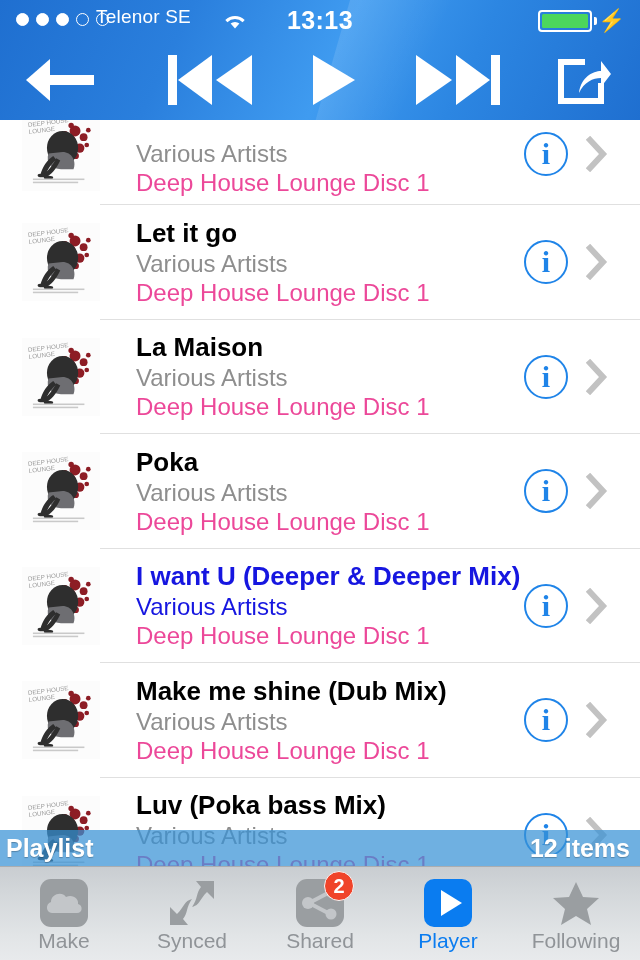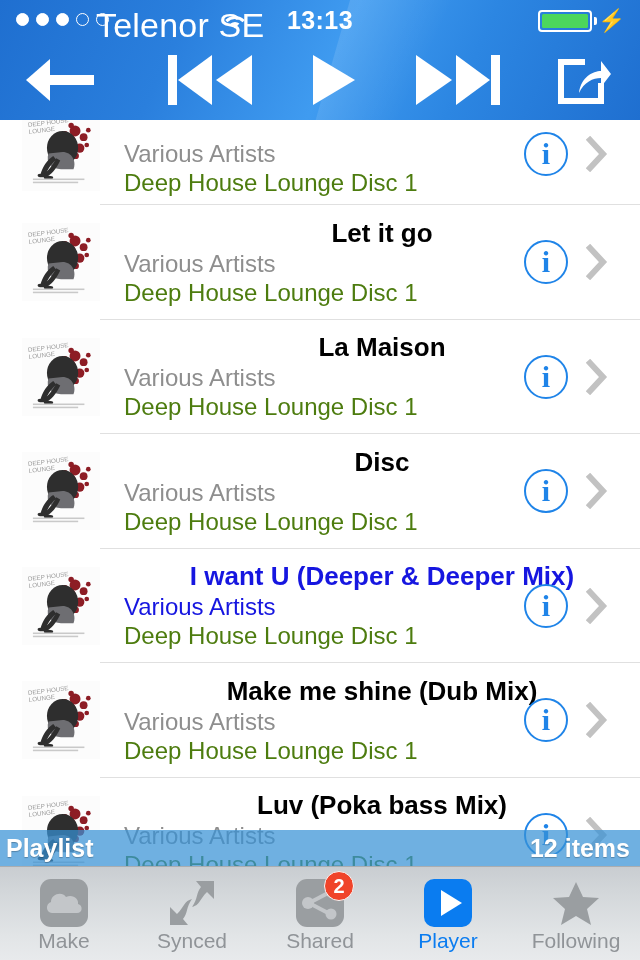--- a/index.html
+++ b/index.html
@@ -24,21 +24,21 @@
   }
   .statusbar {
     position:absolute; left:0; top:0; width:640px; height:40px;
     color:#fff; display:flex; align-items:center;
   }
   .sig { position:absolute; left:16px; top:13px; display:flex; gap:7px; align-items:center; }
   .dot { width:13px; height:13px; border-radius:50%; border:1.6px solid #fff; }
   .dot.on { background:#fff; }
   .carrier {
     position:absolute; left:96px; top:6px;
-    font-size:34px; letter-spacing:0.2px; color:#fff;text-align:right;
+    font-size:19px; letter-spacing:0.2px; color:#fff;text-align:right;
   }
   .wifi { position:absolute; left:222px; top:11px; width:26px; height:20px; }
   .clock {
     position:absolute; left:0; top:6px; width:640px; text-align:center;
     font-size:25px; font-weight:bold; color:#fff; letter-spacing:0.4px;
   }
   .batwrap { position:absolute; right:14px; top:10px; display:flex; align-items:center; }
   .batbody {
     width:54px; height:22px; border:2px solid #fff; border-radius:4px;
     padding:2px;
@@ -70,31 +70,31 @@
   }
   .row.first { height:85px; align-items:flex-end; }
   .row .sep {
     position:absolute; left:100px; right:0; bottom:0; height:1px; background:#e0e0e0;
   }
   .thumb {
     width:78px; height:78px; margin-left:22px; flex:0 0 78px;
     position:relative; overflow:hidden; background:#fbfbfb;
   }
   .row.first .thumb { margin-bottom:14px; }
-  .texts { margin-left:24px; flex:1 1 auto; min-width:0; }
+  .texts { margin-left:36px; flex:1 1 auto; min-width:0; }
   .row.first .texts { margin-bottom:8px; }
   .t-title {
     font-size:26px; font-weight:bold; color:#000;
-    line-height:31px; white-space:nowrap;text-align:center;
+    line-height:31px; white-space:nowrap;
   }
   .t-artist {
     font-size:24px; color:#8e8e8e; line-height:29px; white-space:nowrap;
   }
   .t-album {
-    font-size:24px; color:#4d7c0f; line-height:29px; white-space:nowrap;
+    font-size:24px; color:#ec4899; line-height:29px; white-space:nowrap;
   }
   .row.active .t-title { color:#1616e0; }
   .row.active .t-artist { color:#1616e0; }
   .infobtn {
     position:absolute; right:72px; top:50%; transform:translateY(-50%);
     width:44px; height:44px; border-radius:50%;
     border:2.4px solid #1f84e8; color:#1f84e8;
     display:flex; align-items:center; justify-content:center;
     font-family:"Liberation Serif", serif; font-size:30px; font-weight:bold;
     background:transparent; cursor:pointer;
@@ -396,21 +396,21 @@
                   <ellipse cx="34" cy="83" rx="6" ry="2.5"></ellipse>
     </g>
     <g fill="#c9c9c9">
       <rect x="14" y="84" width="66" height="2"></rect>
                   <rect x="14" y="88" width="58" height="2"></rect>
     </g>
   </svg>
             </div>
           </div>
           <div class="texts">
-            <div class="t-title">Disc</div>
+            <div class="t-title">Poka</div>
             <div class="t-artist">Various Artists</div>
             <div class="t-album">Deep House Lounge Disc 1</div>
           </div>
           <div class="infobtn">i</div>
           <div class="chevwrap">
             <svg width="22" height="36" viewBox="0 0 22 36">
   <polyline points="4,4 17,18 4,32" fill="none" stroke="#c2c2c2" stroke-width="6" stroke-linecap="square"></polyline>
             </svg>
           </div>
           <div class="sep"></div>

